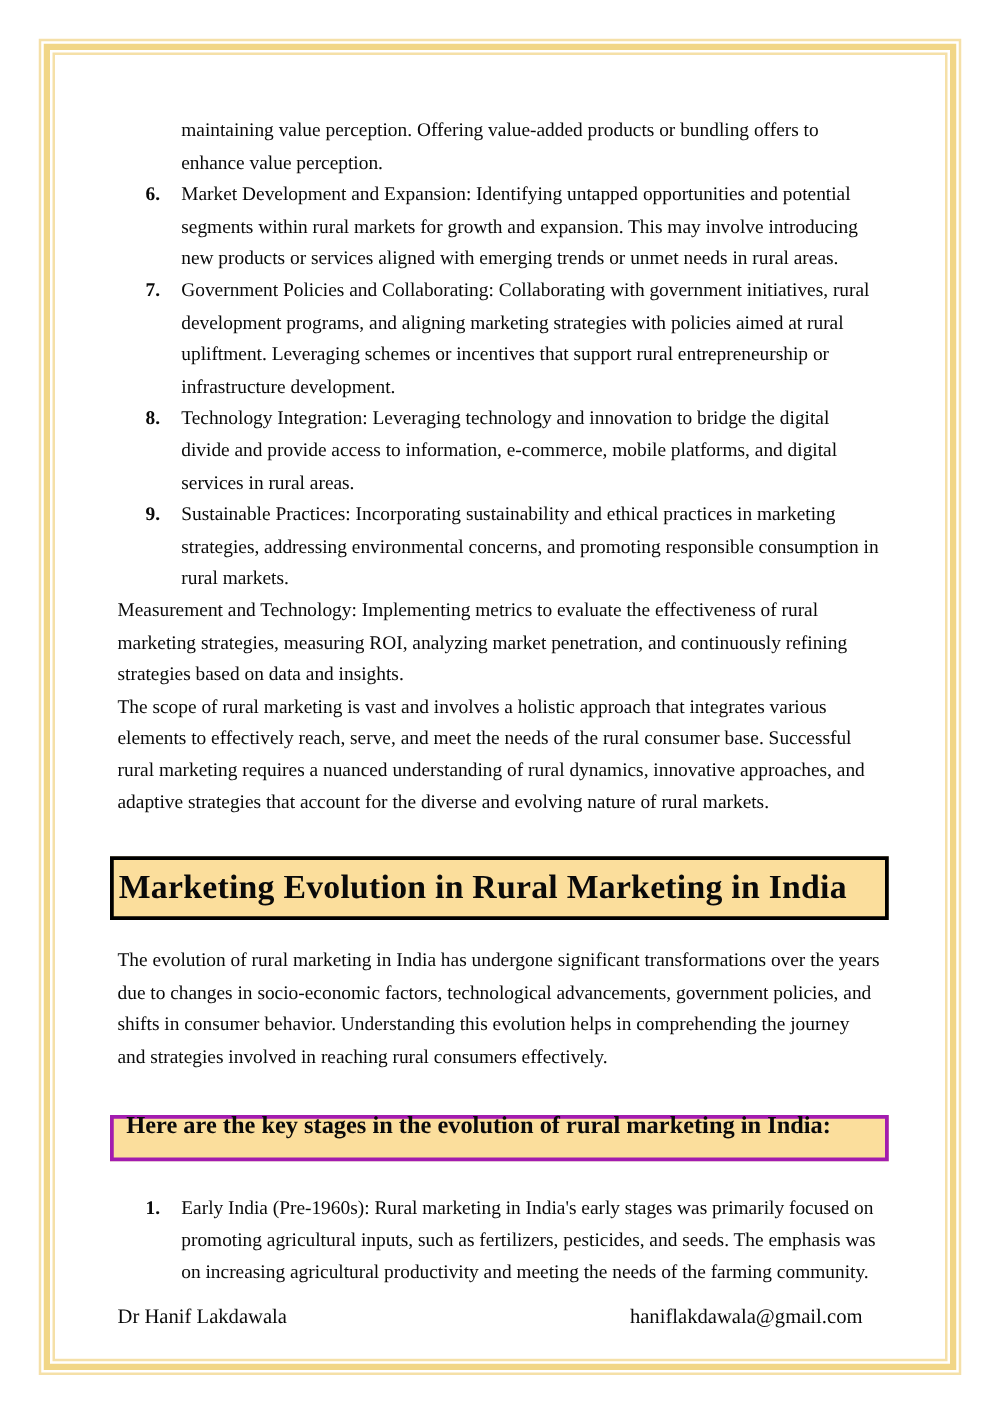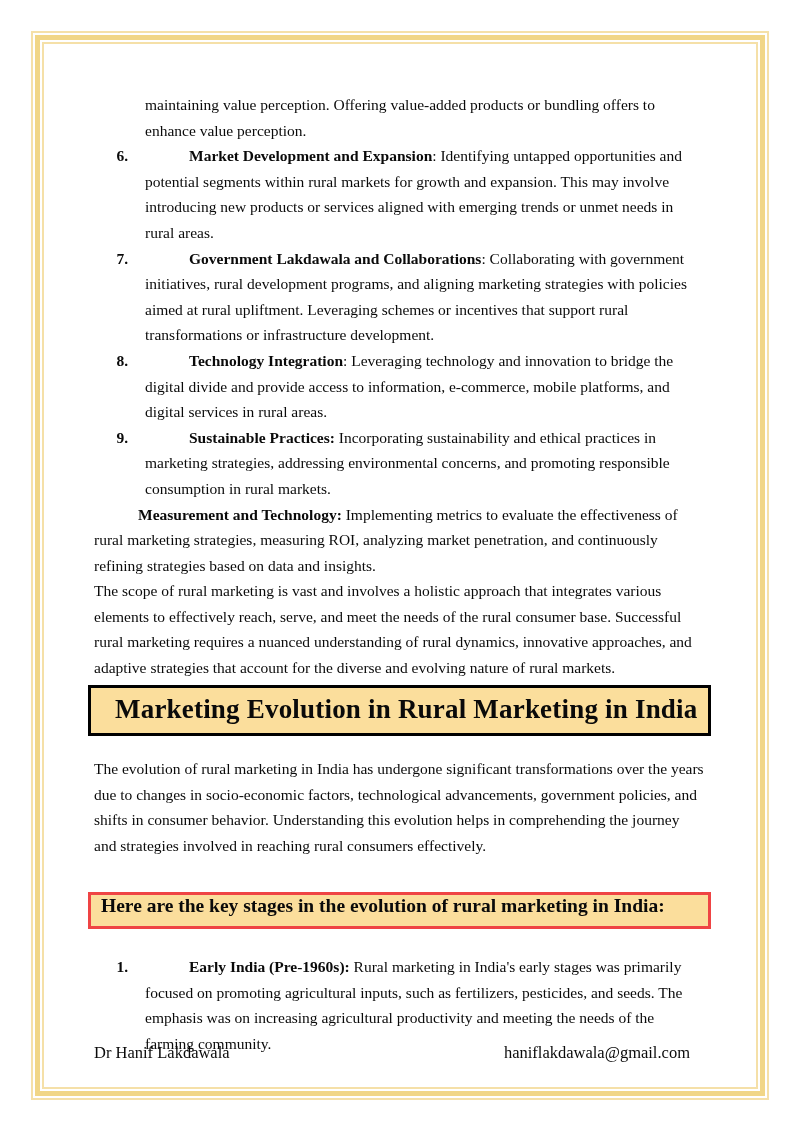--- a/index.html
+++ b/index.html
@@ -22,33 +22,33 @@
 
   .block-a { position:absolute; left:94px; top:92px; width:610px; }
   .hang { margin-left:51px; }
 
   .li { display:flex; }
   .li-num {
     flex:0 0 51px; padding-right:17px; text-align:right;
     font-weight:bold;
   }
   .li-body { flex:1; }
-  .term { font-weight:bold;margin-left:44px; }
+  .term { font-weight:normal; }
 
   .h1-box {
     position:absolute; left:88px; top:685px; width:623px; height:51px;
     background:var(--box-fill,#FBDE9C); border:3px solid #000000;
-    display:flex; align-items:center; padding:0 8px 2px 24px;
+    display:flex; align-items:center; padding:0 8px 2px 4px;
     font-size:27px; font-weight:bold; letter-spacing:0.2px;
   }
   .para-evolution { position:absolute; left:94px; top:756px; width:610px; }
   .h2-box {
     position:absolute; left:88px; top:892px; width:623px; height:37px;
-    background:var(--box-fill,#FBDE9C); border:3px solid #ef4444;
-    display:flex; padding:0 10px 19px 10px;
+    background:var(--box-fill,#FBDE9C); border:3px solid #a21caf;
+    display:flex; align-items:center; padding:0 10px 19px 10px;
     font-size:19.5px; font-weight:bold;
   }
   .stages { position:absolute; left:94px; top:954px; width:610px; }
   .footer {
     position:absolute; left:94px; top:1040px; width:610px;
     display:flex; justify-content:space-between; align-items:center;
     font-size:16.5px; line-height:25px;
   }
   .footer .email { padding-right:14px; }
 </style>
@@ -67,21 +67,21 @@
 
     <div class="hang">maintaining value perception. Offering value-added products or bundling offers to enhance value perception.</div>
 
     <div class="li">
       <div class="li-num">6.</div>
       <div class="li-body"><span class="term">Market Development and Expansion</span><span>: Identifying untapped opportunities and potential segments within rural markets for growth and expansion. This may involve introducing new products or services aligned with emerging trends or unmet needs in rural areas.</span></div>
     </div>
 
     <div class="li">
       <div class="li-num">7.</div>
-      <div class="li-body"><span class="term">Government Lakdawala and Collaborations</span><span>: Collaborating with government initiatives, rural development programs, and aligning marketing strategies with policies aimed at rural upliftment. Leveraging schemes or incentives that support rural transformations or infrastructure development.</span></div>
+      <div class="li-body"><span class="term">Government Policies and Collaborating</span><span>: Collaborating with government initiatives, rural development programs, and aligning marketing strategies with policies aimed at rural upliftment. Leveraging schemes or incentives that support rural entrepreneurship or infrastructure development.</span></div>
     </div>
 
     <div class="li">
       <div class="li-num">8.</div>
       <div class="li-body"><span class="term">Technology Integration</span><span>: Leveraging technology and innovation to bridge the digital divide and provide access to information, e-commerce, mobile platforms, and digital services in rural areas.</span></div>
     </div>
 
     <div class="li">
       <div class="li-num">9.</div>
       <div class="li-body"><span class="term">Sustainable Practices:</span><span> Incorporating sustainability and ethical practices in marketing strategies, addressing environmental concerns, and promoting responsible consumption in rural markets.</span></div>

